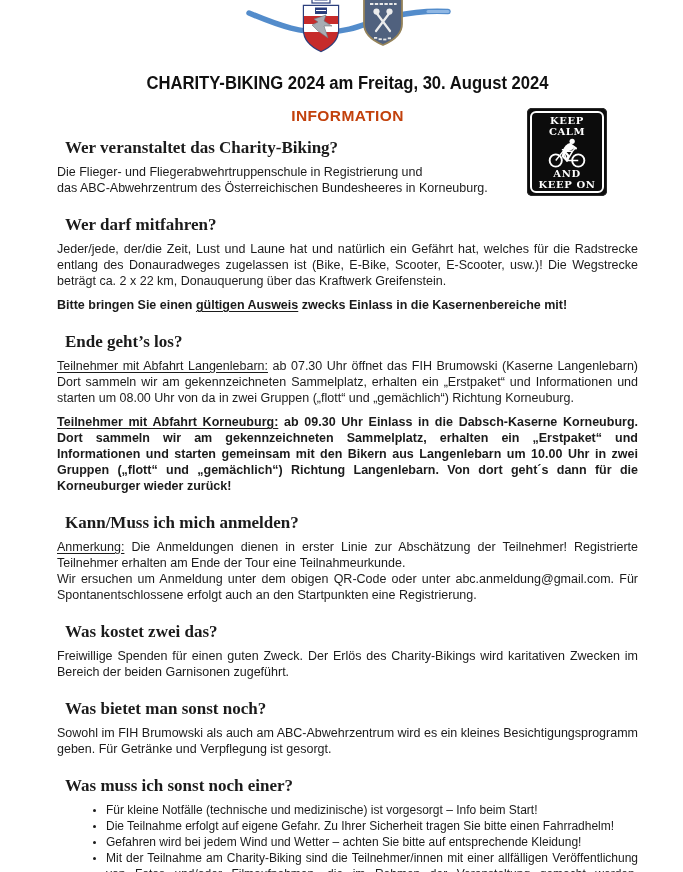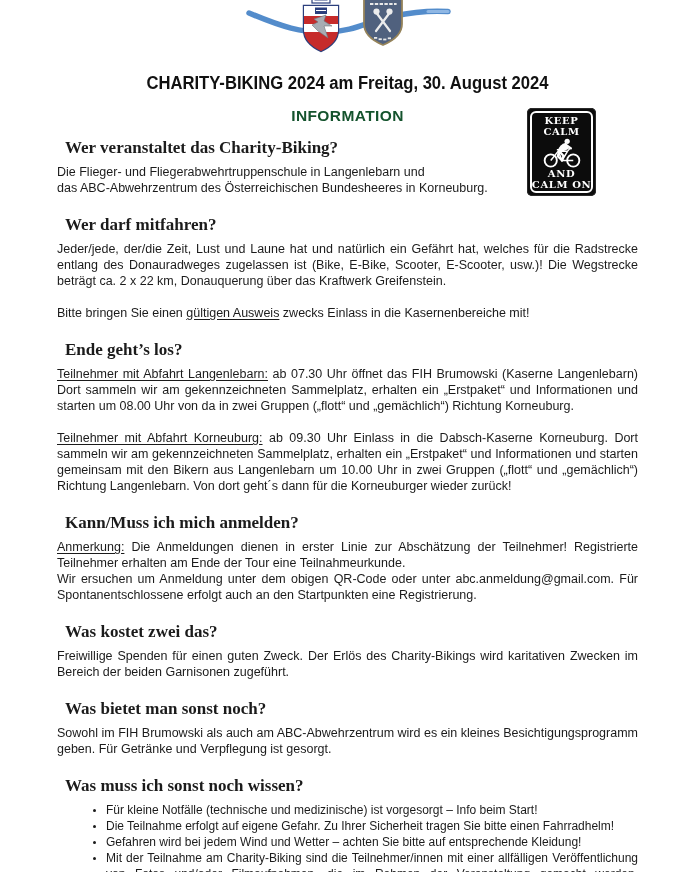--- a/index.html
+++ b/index.html
@@ -8,21 +8,21 @@
     background:#ffffff; overflow:hidden;
     font-family:"Liberation Sans", sans-serif;
     color:#1b1b1b;
   }
   
   .wave-svg { position:absolute; left:0; top:0; width:683px; height:60px; }
   .emblem-left  { position:absolute; left:299px; top:-5px; }
   .emblem-right { position:absolute; left:361px; top:-2px; }
   
   .badge {
-    position:absolute; left:527px; top:108px; width:69px; height:88px;
+    position:absolute; left:527px; top:108px; width:80px; height:88px;
     background:#0c0c0c; border-radius:5px;
     box-shadow:0 0 0 1px #2a2a2a inset;
   }
   .badge-inner {
     position:absolute; left:3px; top:3px; right:3px; bottom:3px;
     border:2px solid #ffffff; border-radius:6px;
     display:flex; flex-direction:column; align-items:center; justify-content:space-between;
     padding:3px 1px; box-sizing:border-box;
   }
   .badge-txt {
@@ -34,29 +34,29 @@
   
   .doc { position:absolute; left:57px; top:0; width:581px; }
   .title {
     margin:73px 0 0; text-align:center;
     font-size:17.5px; line-height:21px; font-weight:bold; color:#111;
     transform:scaleX(.95); transform-origin:50% 50%;
     white-space:nowrap;
   }
   .subtitle {
     margin:12px 0 0; text-align:center;
-    font-size:15.5px; line-height:20px; font-weight:bold; color:#14532d;
+    font-size:15.5px; line-height:20px; font-weight:bold; color:#c2410c;
     letter-spacing:.4px;
   }
   .section { margin-top:21px; }
   .section.first { margin-top:14px; }
   .sec-h { margin:8px; font-size:17px; line-height:16px; font-weight:bold;font-family:Liberation Serif, serif; }
   .p  { margin:0; font-size:12.5px; line-height:16px; text-align:justify; }
   .p.left { text-align:left; }
-  .p.gap { margin-top:16px; }
+  .p.gap { margin-top:8px;font-weight:bold; }
   .u { text-decoration:underline; text-underline-offset:2px; }
   ul.bullets { margin:0; padding:0 0 0 49px; list-style:disc; }
   ul.bullets li { font-size:12px; line-height:16px; text-align:justify; }
   ul.bullets li::marker { font-size:10px; }
 </style>
 </head>
 <body>
 
 <div class="page">
 
@@ -136,32 +136,32 @@
         <circle cx="27.5" cy="3.5" r="2.8" fill="#ffffff"></circle>
         <path d="M17.5,13.5 Q19.5,6.5 26,5 L29.5,11.5 L23.5,14 Z" fill="#ffffff"></path>
         <g stroke="#ffffff" stroke-width="2.4" fill="none" stroke-linecap="round">
           <path d="M26,7 L31.5,11"></path>
           <path d="M19,14 L17.5,19.5 L22,24"></path>
           <path d="M19,14 L23.5,19 L22,24"></path>
         </g>
       </svg>
       <div>
         <div class="badge-txt">AND</div>
-        <div class="badge-txt">CALM ON</div>
+        <div class="badge-txt">KEEP ON</div>
       </div>
     </div>
   </div>
 
   <div class="doc">
     <h1 class="title">CHARITY-BIKING 2024 am Freitag, 30. August 2024</h1>
     <h2 class="subtitle">INFORMATION</h2>
 
     <div class="section first">
       <h3 class="sec-h">Wer veranstaltet das Charity-Biking?</h3>
-      <p class="p left"><span>Die Flieger- und Fliegerabwehrtruppenschule in Langenlebarn und</span><br>
+      <p class="p left"><span>Die Flieger- und Fliegerabwehrtruppenschule in Registrierung und</span><br>
       <span>das ABC-Abwehrzentrum des Österreichischen Bundesheeres in Korneuburg.</span></p>
     </div>
 
     <div class="section">
       <h3 class="sec-h">Wer darf mitfahren?</h3>
       <p class="p">Jeder/jede, der/die Zeit, Lust und Laune hat und natürlich ein Gefährt hat, welches für die Radstrecke entlang des Donauradweges zugelassen ist (Bike, E-Bike, Scooter, E-Scooter, usw.)! Die Wegstrecke beträgt ca. 2 x 22 km, Donauquerung über das Kraftwerk Greifenstein.</p>
       <p class="p gap"><span>Bitte bringen Sie einen </span><span class="u">gültigen Ausweis</span><span> zwecks Einlass in die Kasernenbereiche mit!</span></p>
     </div>
 
     <div class="section">
@@ -180,21 +180,21 @@
       <h3 class="sec-h">Was kostet zwei das?</h3>
       <p class="p">Freiwillige Spenden für einen guten Zweck. Der Erlös des Charity-Bikings wird karitativen Zwecken im Bereich der beiden Garnisonen zugeführt.</p>
     </div>
 
     <div class="section">
       <h3 class="sec-h">Was bietet man sonst noch?</h3>
       <p class="p">Sowohl im FIH Brumowski als auch am ABC-Abwehrzentrum wird es ein kleines Besichtigungsprogramm geben. Für Getränke und Verpflegung ist gesorgt.</p>
     </div>
 
     <div class="section">
-      <h3 class="sec-h">Was muss ich sonst noch wissen?</h3>
+      <h3 class="sec-h">Was muss ich sonst noch einer?</h3>
       <ul class="bullets">
         <li>Für kleine Notfälle (technische und medizinische) ist vorgesorgt – Info beim Start!</li>
         <li>Die Teilnahme erfolgt auf eigene Gefahr. Zu Ihrer Sicherheit tragen Sie bitte einen Fahrradhelm!</li>
         <li>Gefahren wird bei jedem Wind und Wetter – achten Sie bitte auf entsprechende Kleidung!</li>
         <li>Mit der Teilnahme am Charity-Biking sind die Teilnehmer/innen mit einer allfälligen Veröffentlichung von Fotos und/oder Filmaufnahmen, die im Rahmen der Veranstaltung gemacht werden, einverstanden.</li>
         <li>Nähere Informationen erhalten Sie beim Start in Langenlebarn oder Korneuburg!</li>
       </ul>
     </div>
   </div>
 

